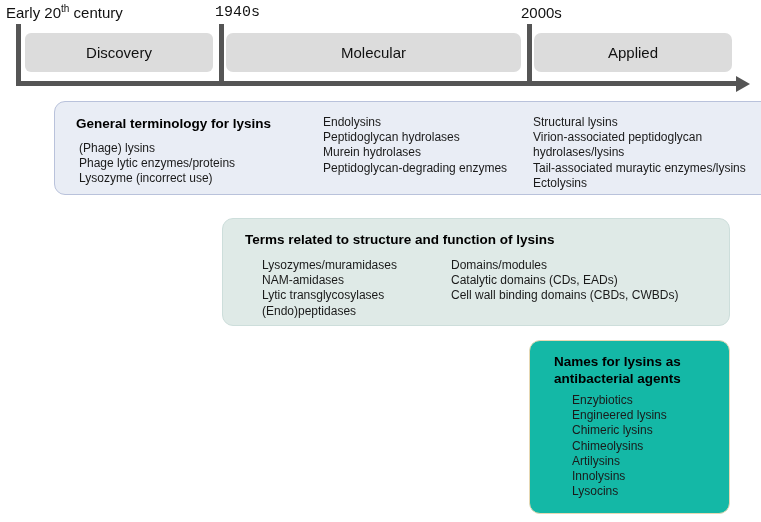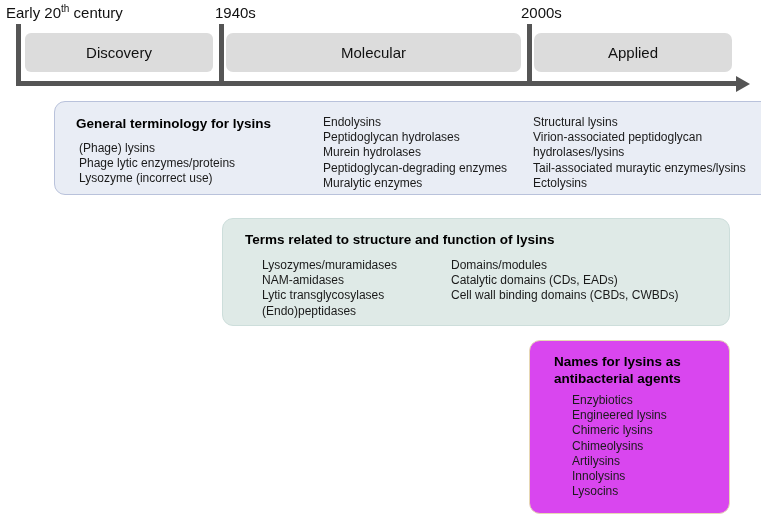--- a/index.html
+++ b/index.html
@@ -76,21 +76,21 @@
   }
   .panel-blue {
     background: #e9edf5;
     border: 1px solid #b9c2db;
   }
   .panel-green {
     background: #dfeae7;
     border: 1px solid #cddedb;
   }
   .panel-cream {
-    background: #d946ef;
+    background: #14b8a6;
     border: 1px solid #e6d8b4;
   }
   .panel-title {
     font-size: 13.5px;
     font-weight: bold;
     color: #000;
     line-height: 17px;
     white-space: nowrap;
   }
   .panel-title.wrap {
@@ -110,21 +110,21 @@
   }
 </style>
 </head>
 <body>
 
 <div id="timeline">
 
   <div class="era-label" style="left:6px; top:4px;">
     <span>Early 20</span><sup>th</sup><span> century</span>
   </div>
-  <div class="era-label" style="left:215px; top:4px;">1940s</div>
+  <div class="era-label" style="left:215px; top:4px;font-family:Liberation Mono, monospace;">1940s</div>
   <div class="era-label" style="left:521px; top:4px;">2000s</div>
 
   <div class="tick" style="left:16px; top:24px; height:62px;"></div>
   <div class="tick" style="left:219px; top:24px; height:62px;"></div>
   <div class="tick" style="left:527px; top:24px; height:62px;"></div>
 
   <div class="axis-line" style="left:16px; top:81px; width:722px;"></div>
   <div class="axis-arrow" style="left:736px; top:75.5px;"></div>
 
   <div class="phase-box" style="left:25px; top:33px; width:188px;border-radius:6px;">
@@ -146,21 +146,20 @@
     <div>(Phage) lysins</div>
     <div>Phage lytic enzymes/proteins</div>
     <div>Lysozyme (incorrect use)</div>
   </div>
 
   <div class="term-col" style="left:268px; top:13px; width:215px;">
     <div>Endolysins</div>
     <div>Peptidoglycan hydrolases</div>
     <div>Murein hydrolases</div>
     <div>Peptidoglycan-degrading enzymes</div>
-    <div>Muralytic enzymes</div>
   </div>
 
   <div class="term-col" style="left:478px; top:13px; width:235px;">
     <div>Structural lysins</div>
     <div class="wrapline" style="width:205px;">Virion-associated peptidoglycan hydrolases/lysins</div>
     <div>Tail-associated muraytic enzymes/lysins</div>
     <div>Ectolysins</div>
   </div>
 </div>
 

